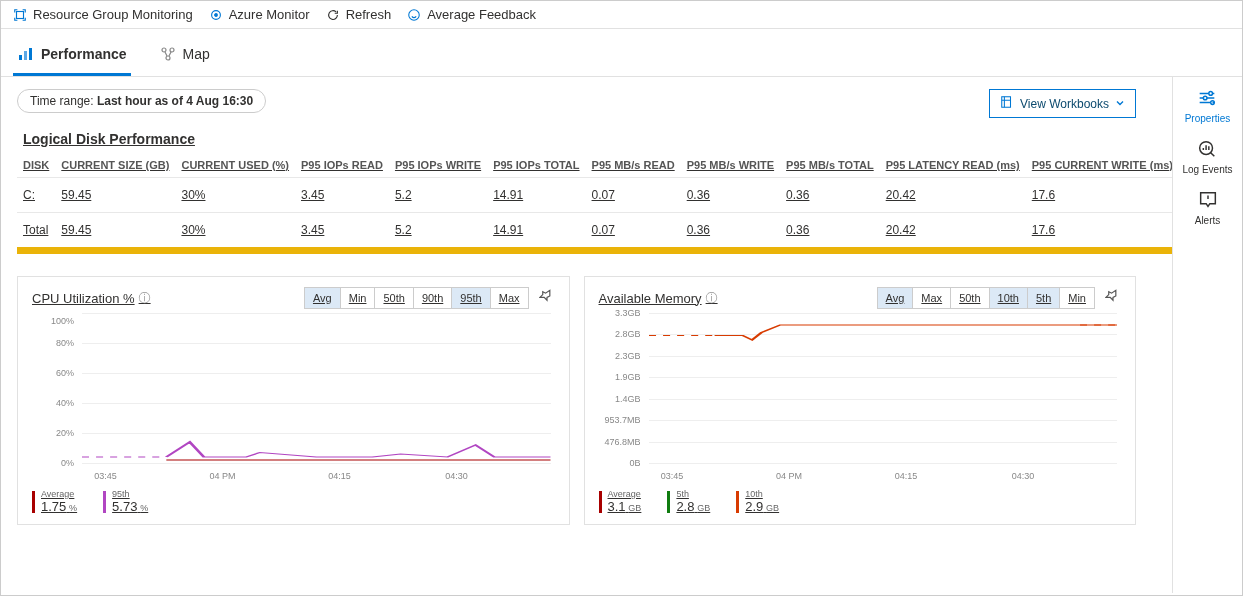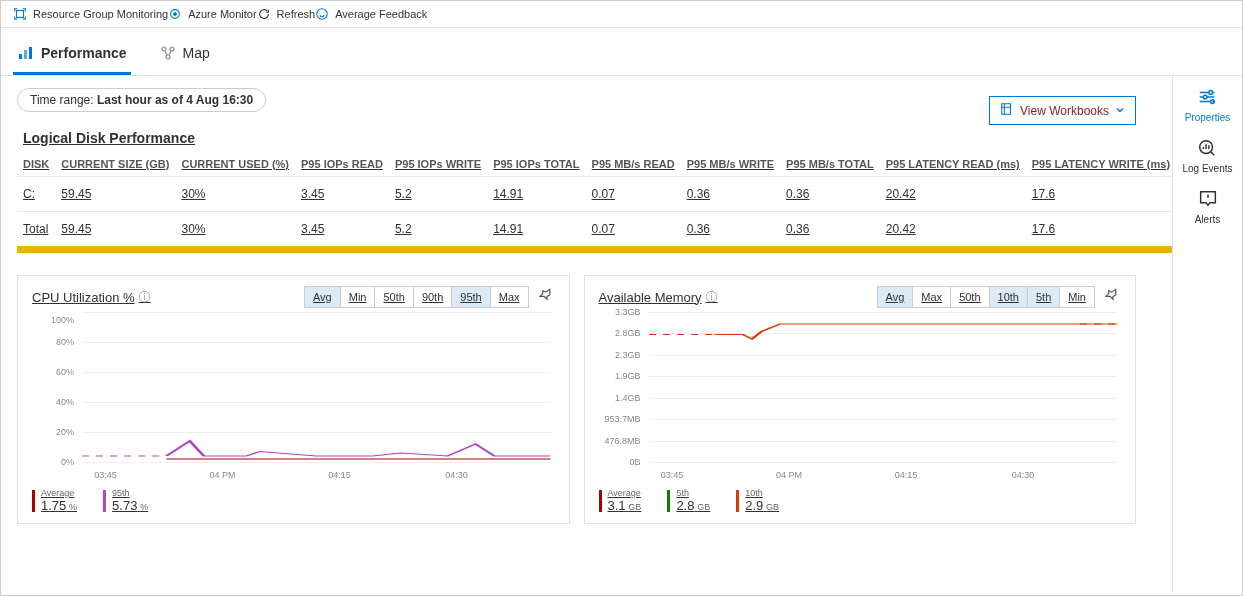--- a/index.html
+++ b/index.html
@@ -1,31 +1,31 @@
 <!DOCTYPE html>
 <html><head>
 <meta charset="utf-8">
 <style>
 * { box-sizing: border-box; margin: 0; padding: 0; font-family: "Segoe UI", Arial, sans-serif; }
 body { width: 1243px; height: 596px; overflow: hidden; border: 1px solid #ccc; background: #fff; color: #323130; position: relative; }
-.topbar { display: flex; align-items: center; gap: 0; padding: 6px 12px; border-bottom: 1px solid #e1e1e1; font-size: 11px; text-align: right; }
+.topbar { display: flex; align-items: center; gap: 16px; padding: 6px 12px; border-bottom: 1px solid #e1e1e1; font-size: 13px; text-align: right; }
 .topbar .top-link { display: flex; align-items: center; gap: 6px; cursor: pointer; color: #323130; }
 .topbar .top-link .icon { color: #0078d4; display: flex; }
 .tab-row { display: flex; align-items: center; gap: 24px; padding: 10px 12px 0 12px; border-bottom: 1px solid #e1e1e1; }
 .tab { display: flex; align-items: center; gap: 6px; padding: 6px 4px 10px 4px; font-size: 14px; cursor: pointer; border-bottom: 3px solid transparent; }
 .tab.active { border-bottom-color: #0078d4; font-weight: 600; }
 .tab .icon-box { width: 18px; height: 18px; display: flex; align-items: center; justify-content: center; }
 .main-area { display: flex; height: calc(596px - 32px - 48px); }
 .content { flex: 1; overflow-y: auto; padding: 12px 36px 12px 16px; position: relative; text-decoration: underline; }
 .right-rail { width: 70px; border-left: 1px solid #e1e1e1; padding: 10px 0; display: flex; flex-direction: column; align-items: center; gap: 14px; }
 .rail-item { display: flex; flex-direction: column; align-items: center; gap: 4px; font-size: 10px; cursor: pointer; color: #323130; text-align:center;}
 .rail-item.active { color: #0078d4; }
 .pill { display: inline-block; border: 1px solid #ccc; border-radius: 14px; padding: 4px 12px; font-size: 12px; }
 .pill b { font-weight: 600; }
-.wb-btn { position: absolute; right: 36px; top: 20px; border: 1px solid #0078d4; color: #7f1d1d; font-size: 12px; padding: 5px 10px; display: flex; align-items: center; gap: 6px; cursor: pointer; background: #fff; }
+.wb-btn { position: absolute; right: 36px; top: 12px; border: 1px solid #0078d4; color: #0c4a6e; font-size: 12px; padding: 5px 10px; display: flex; align-items: center; gap: 6px; cursor: pointer; background: #fff; }
 .section-title { font-weight: 600; font-size: 14px; margin: 18px 0 6px 6px; }
 table.disk { width: 100%; border-collapse: collapse; font-size: 12px; }
 table.disk th { text-align: left; padding: 6px 6px; font-size: 11px; font-weight: 600; color: #555; white-space: nowrap; }
 table.disk td { padding: 10px 6px; border-top: 1px solid #e8e8e8; }
 table.disk tr.last td { border-bottom: 7px solid #eab308; }
 .cards { display: flex; gap: 14px; margin-top: 22px; }
 .card { flex: 1; border: 1px solid #e1e1e1; padding: 10px 14px; }
 .card-head { display: flex; align-items: center; justify-content: space-between; margin-bottom: 4px; }
 .card-title { font-size: 13px; display: flex; align-items: center; gap: 4px; }
 .info-icon { color: #999; font-size: 12px; }
@@ -137,21 +137,21 @@
             <th>DISK</th>
             <th>CURRENT SIZE (GB)</th>
             <th>CURRENT USED (%)</th>
             <th>P95 IOPs READ</th>
             <th>P95 IOPs WRITE</th>
             <th>P95 IOPs TOTAL</th>
             <th>P95 MB/s READ</th>
             <th>P95 MB/s WRITE</th>
             <th>P95 MB/s TOTAL</th>
             <th>P95 LATENCY READ (ms)</th>
-            <th>P95 LATENCY WRITE (ms)</th>
+            <th>P95 CURRENT WRITE (ms)</th>
           </tr>
         </thead>
       <tbody id="disk-body">
           <tr>
             <td>C:</td>
             <td>59.45</td>
             <td>30%</td>
             <td>3.45</td>
             <td>5.2</td>
             <td>14.91</td>

